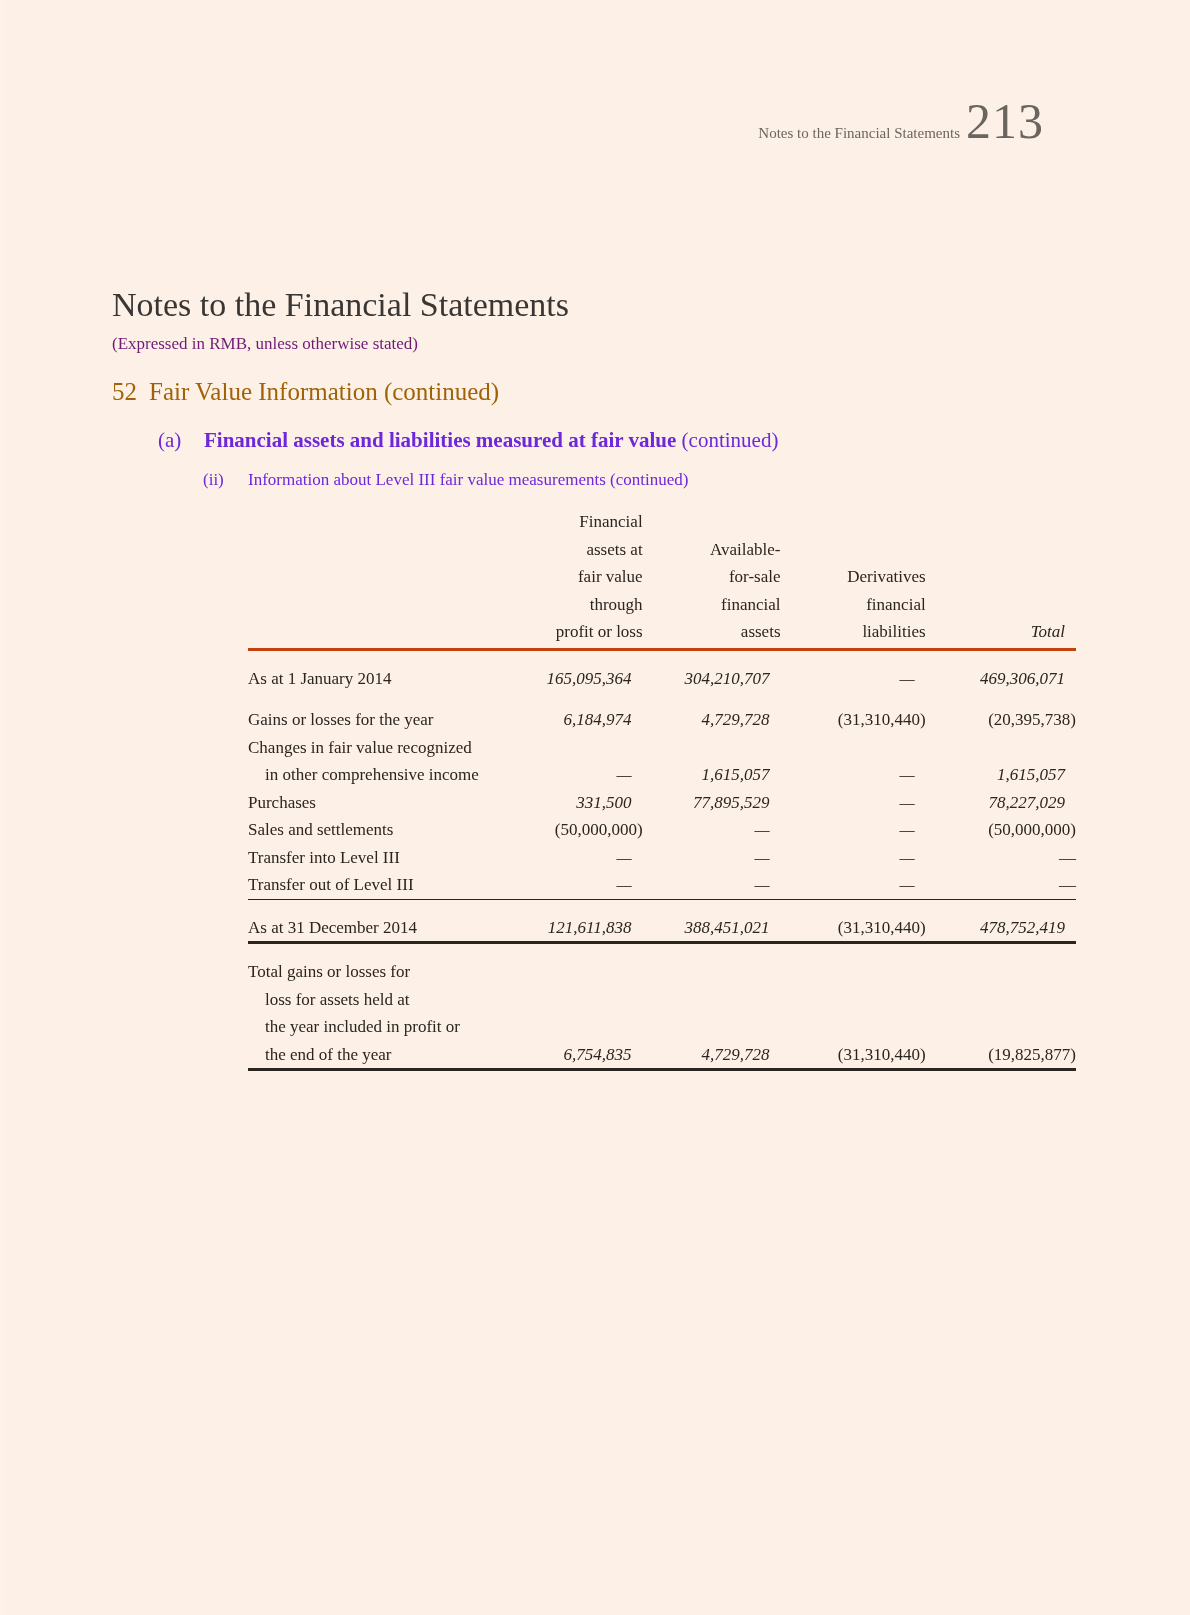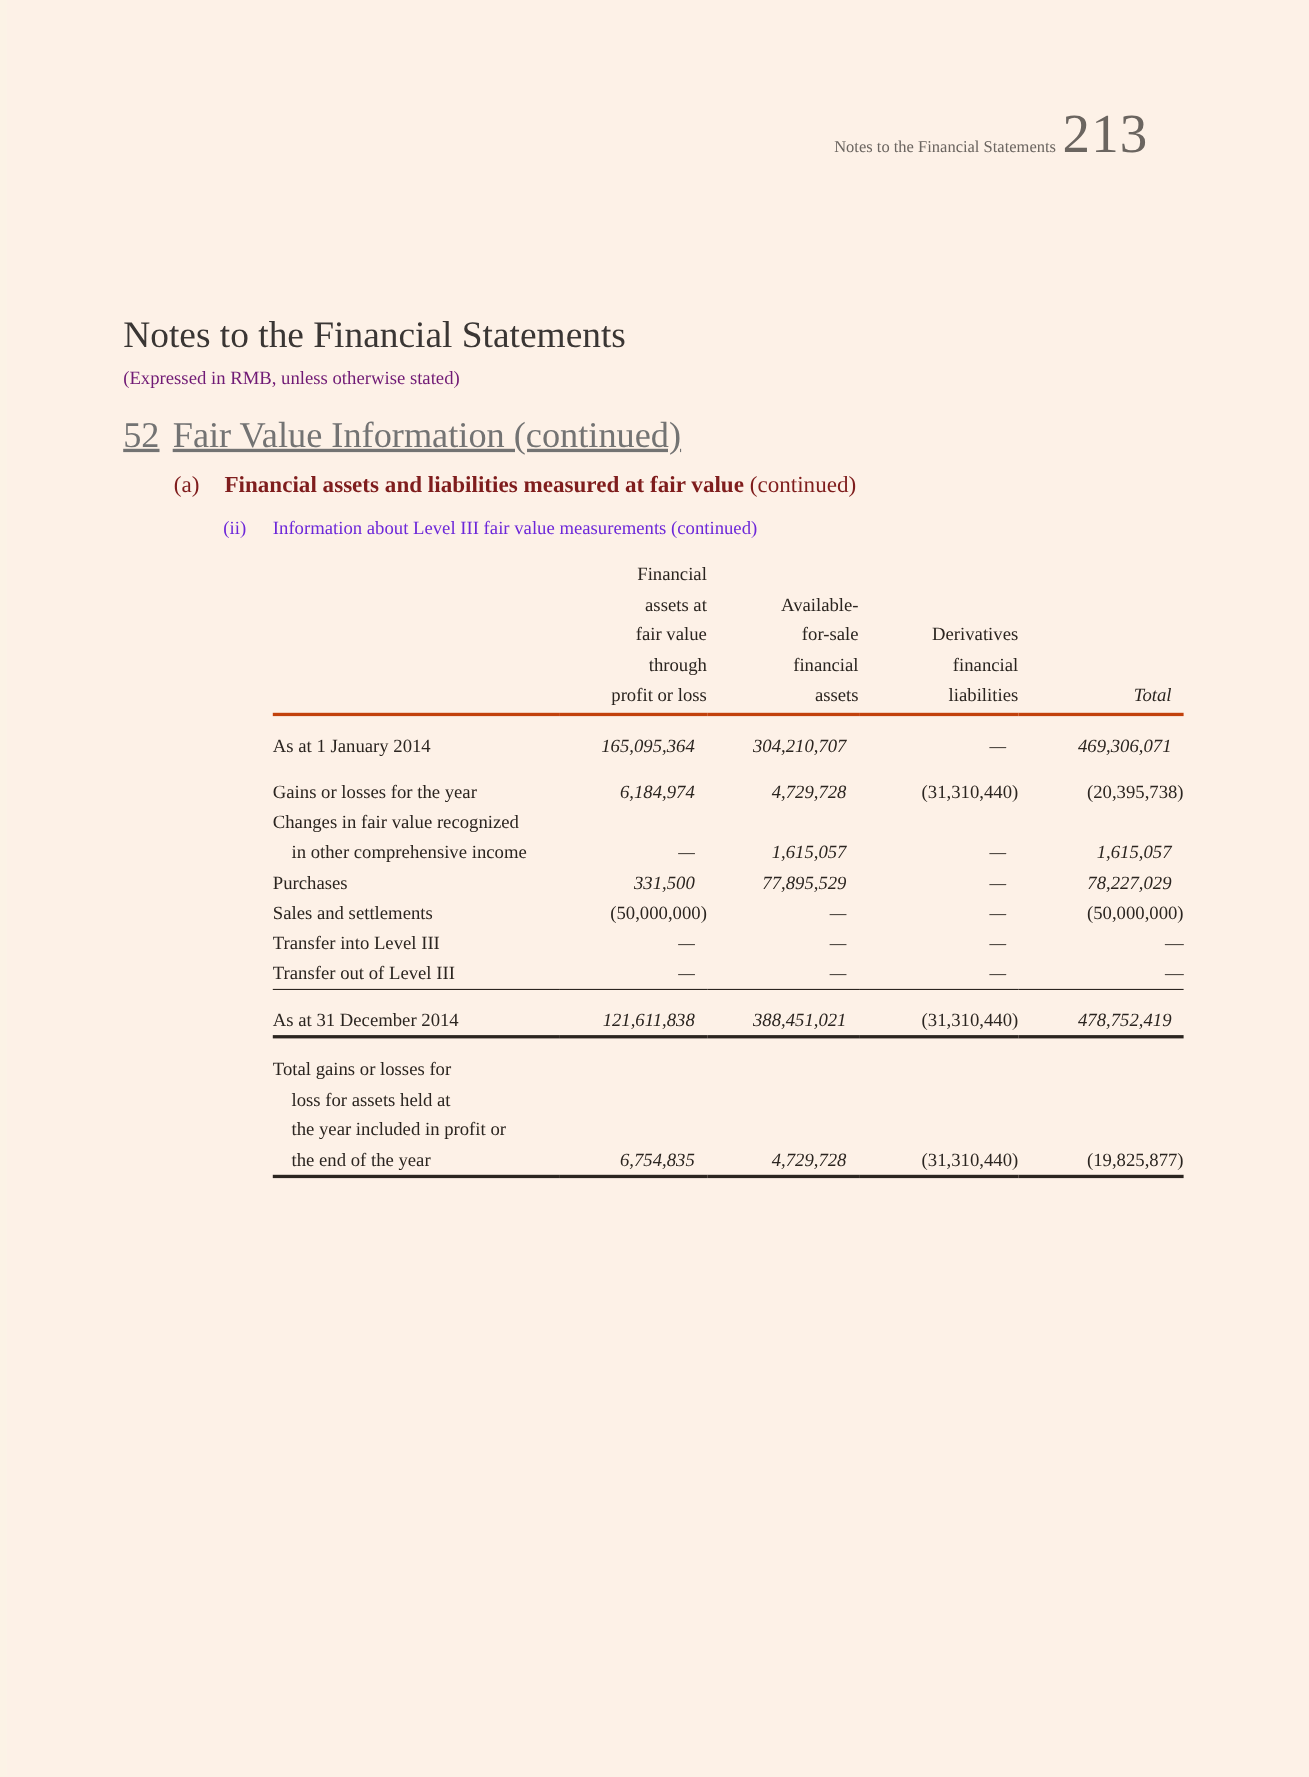--- a/index.html
+++ b/index.html
@@ -22,25 +22,25 @@
   .page-title {
     position: absolute; left: 112px; top: 286px;
     font-size: 34px; color: #3a3634; font-weight: normal; margin: 0;
   }
   .subtitle {
     position: absolute; left: 112px; top: 334px;
     font-size: 17px; color: #701a75;
   }
   .section-heading {
     position: absolute; left: 112px; top: 378px;
-    font-size: 33px; color: #737373; text-decoration: underline;
+    font-size: 25px; color: #a16207;
   }
   .section-heading .num { margin-right: 12px; }
   .subsection {
-    position: absolute; left: 158px; top: 428px; font-size: 21px; color: #7f1d1d;
+    position: absolute; left: 158px; top: 428px; font-size: 21px; color: #6d28d9;
   }
   .subsection .lbl { display: inline-block; width: 46px; }
   .subsection .bold { font-weight: bold; }
   .subsub {
     position: absolute; left: 203px; top: 470px; font-size: 17px; color: #6d28d9;
   }
   .subsub .lbl { display: inline-block; width: 45px; }
 
   table.fv {
     position: absolute; left: 248px; top: 508px;

